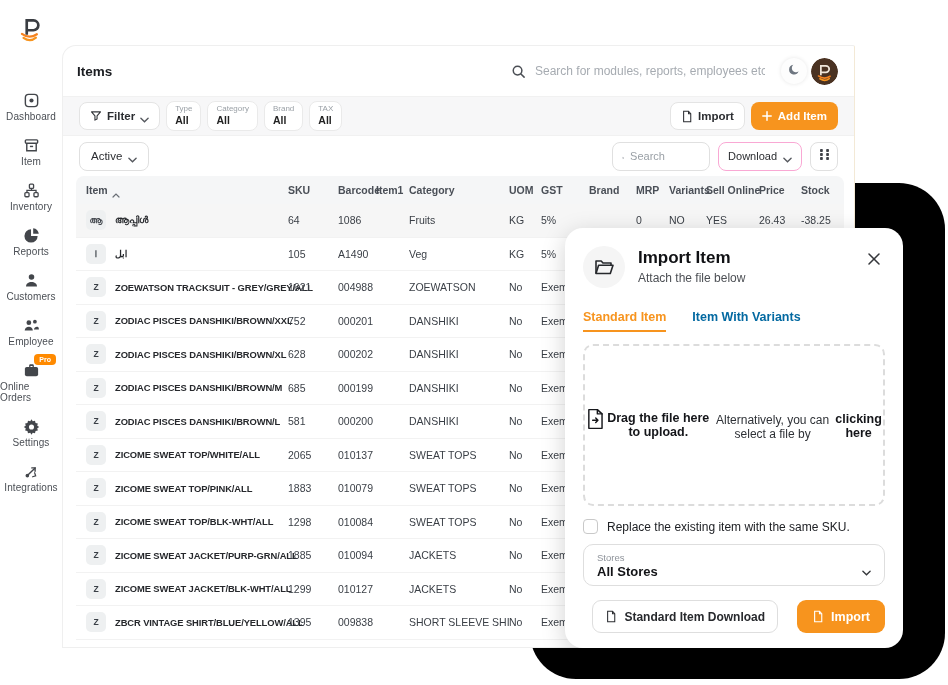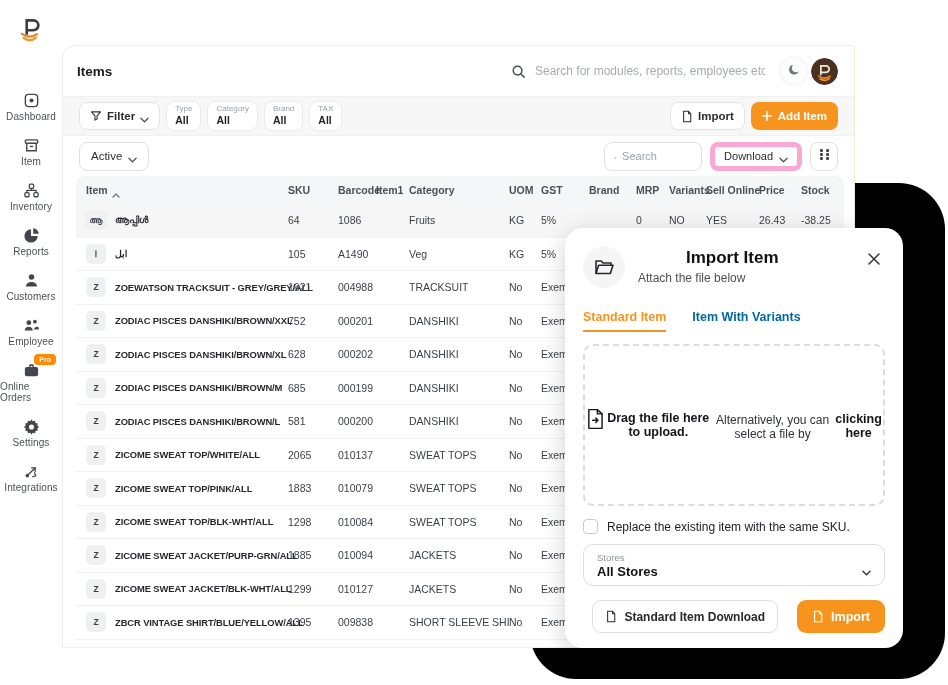--- a/index.html
+++ b/index.html
@@ -52,21 +52,21 @@
   .additem-btn .ic svg { width:100%; height:100%; }
 
   
   .listbar { height:40px; display:flex; align-items:center; padding:0 16px; gap:8px; }
   .active-btn { height:29px; background:#fff; border:1px solid #e0e0e0; border-radius:8px; display:flex; align-items:center; gap:6px; padding:0 11px; font-size:11.5px; color:#2b2d31; cursor:pointer; }
   .sm-search { height:29px; width:98px; border:1px solid #e0e0e0; border-radius:8px; display:flex; align-items:center; gap:6px; padding:0 9px; background:#fff; }
   .sm-search .ic { width:12px; height:12px; color:#6b7076; }
   .sm-search .ic svg { width:100%; height:100%; }
   .sm-search input { border:none; outline:none; width:70px; font-size:11px; color:#333; font-family:"Liberation Sans",sans-serif; }
   .sm-search input::placeholder { color:#9aa0a6; }
-  .download-btn { height:29px; background:#fff; border:5px solid #f9a8d4; border-radius:8px; display:flex; align-items:center; gap:6px; padding:0 9px; font-size:11px; color:#2b2d31; cursor:pointer; }
+  .download-btn { height:29px; background:#fff; border:1px solid #f9a8d4; border-radius:8px; display:flex; align-items:center; gap:6px; padding:0 9px; font-size:11px; color:#2b2d31; cursor:pointer; }
   .grid-btn { height:29px; width:28px; background:#fff; border:1px solid #e0e0e0; border-radius:8px; display:flex; align-items:center; justify-content:center; cursor:pointer; }
   .grid-btn svg { width:13px; height:13px; }
 
   
   .table-wrap { margin:0 10px 0 13px; }
   .thead, .trow { display:grid; grid-template-columns:202px 50px 38px 33px 100px 32px 48px 47px 33px 37px 53px 42px 45px; align-items:center; padding-left:10px; }
   .thead { height:28px; background:#f5f6f7; border-radius:8px 8px 0 0; }
   .th { font-size:10.5px; font-weight:bold; color:#4a4f57; white-space:nowrap; display:flex; align-items:center; gap:4px; cursor:pointer; }
   .sort-ic { width:8px; height:5px; color:#6a6f76; display:inline-block; }
   .sort-ic svg { width:100%; height:100%; }
@@ -75,21 +75,21 @@
   .td { font-size:10.5px; color:#3a3f46; white-space:nowrap; overflow:hidden; }
   .td.name-cell { display:flex; align-items:center; gap:9px; overflow:visible; }
   .row-avatar { width:20px; height:20px; flex:0 0 20px; background:#eef0f1; border-radius:5px; display:flex; align-items:center; justify-content:center; font-size:8.5px; font-weight:bold; color:#3a3f46; }
   .item-name { font-size:9.4px; font-weight:bold; color:#26282c; letter-spacing:-.1px; }
 
   
   .modal { position:absolute; left:565px; top:228px; width:338px; height:420px; background:#fff; border-radius:18px; z-index:30; padding:18px 18px 14px 18px; box-shadow:0 6px 24px rgba(0,0,0,.18); }
   .m-head { display:flex; align-items:flex-start; gap:13px; }
   .m-folder { width:42px; height:42px; border-radius:50%; background:#f5f5f5; display:flex; align-items:center; justify-content:center; }
   .m-folder svg { width:20px; height:18px; }
-  .m-title { font-size:17px; font-weight:bold; color:#101114; margin-top:2px;margin-left:48px; }
+  .m-title { font-size:17px; font-weight:bold; color:#101114; margin-top:2px; }
   .m-sub { font-size:12px; color:#4c4f54; margin-top:3px; }
   .m-close { margin-left:auto; width:18px; height:18px; margin-top:6px; cursor:pointer; }
   .m-close svg { width:14px; height:14px; }
   .m-tabs { display:flex; gap:26px; margin-top:22px; }
   .m-tab { font-size:12.5px; font-weight:bold; color:#0369a1; padding-bottom:6px; cursor:pointer; }
   .m-tab.active { color:var(--accent); border-bottom:2.5px solid var(--accent); }
   .dropzone { margin-top:12px; height:162px; border:2px dashed #dcdcdc; border-radius:10px; display:flex; flex-direction:row; align-items:center; justify-content:center; text-align:center; cursor:pointer; }
   .dz-ic { width:32px; height:34px; margin-bottom:12px; }
   .dz-ic svg { width:100%; height:100%; }
   .dz-l1 { font-size:12.5px; font-weight:bold; color:#141519; }
@@ -390,21 +390,21 @@
           <div class="td"></div>
         </div>
         <div class="trow">
           <div class="td name-cell">
             <span class="row-avatar">Z</span>
             <span class="item-name">ZOEWATSON TRACKSUIT - GREY/GREY/ALL</span>
           </div>
           <div class="td">1621</div>
           <div class="td">004988</div>
           <div class="td"></div>
-          <div class="td">TRACKSUIT</div>
+          <div class="td">ZOEWATSON</div>
           <div class="td">No</div>
           <div class="td">Exemp</div>
           <div class="td"></div>
           <div class="td"></div>
           <div class="td"></div>
           <div class="td"></div>
           <div class="td"></div>
           <div class="td"></div>
         </div>
         <div class="trow">

